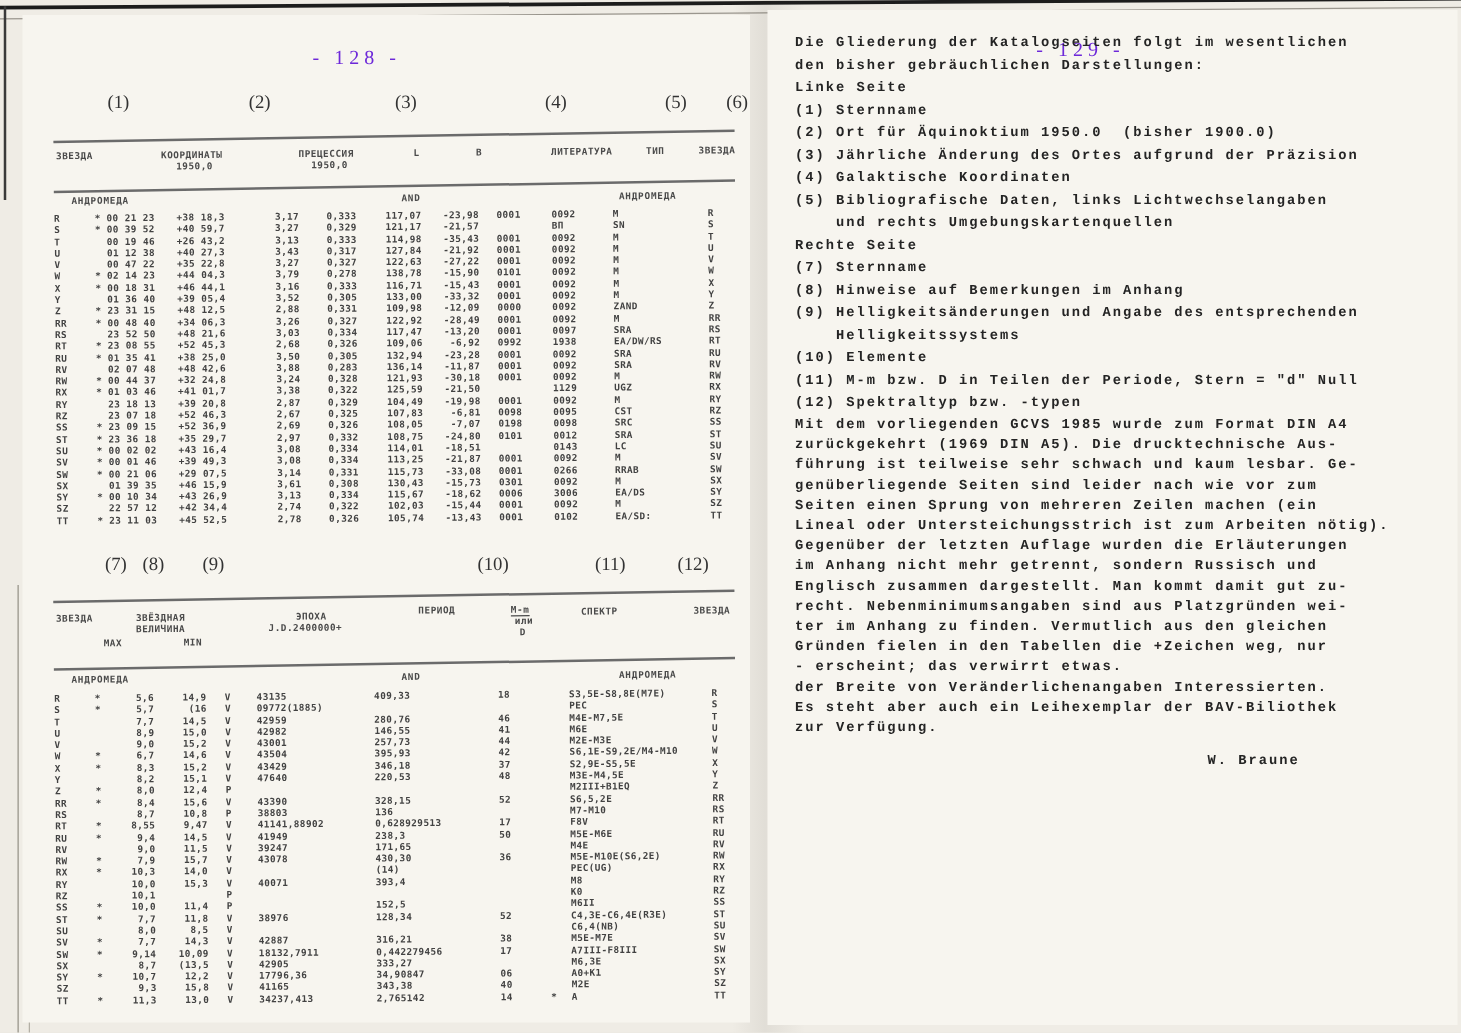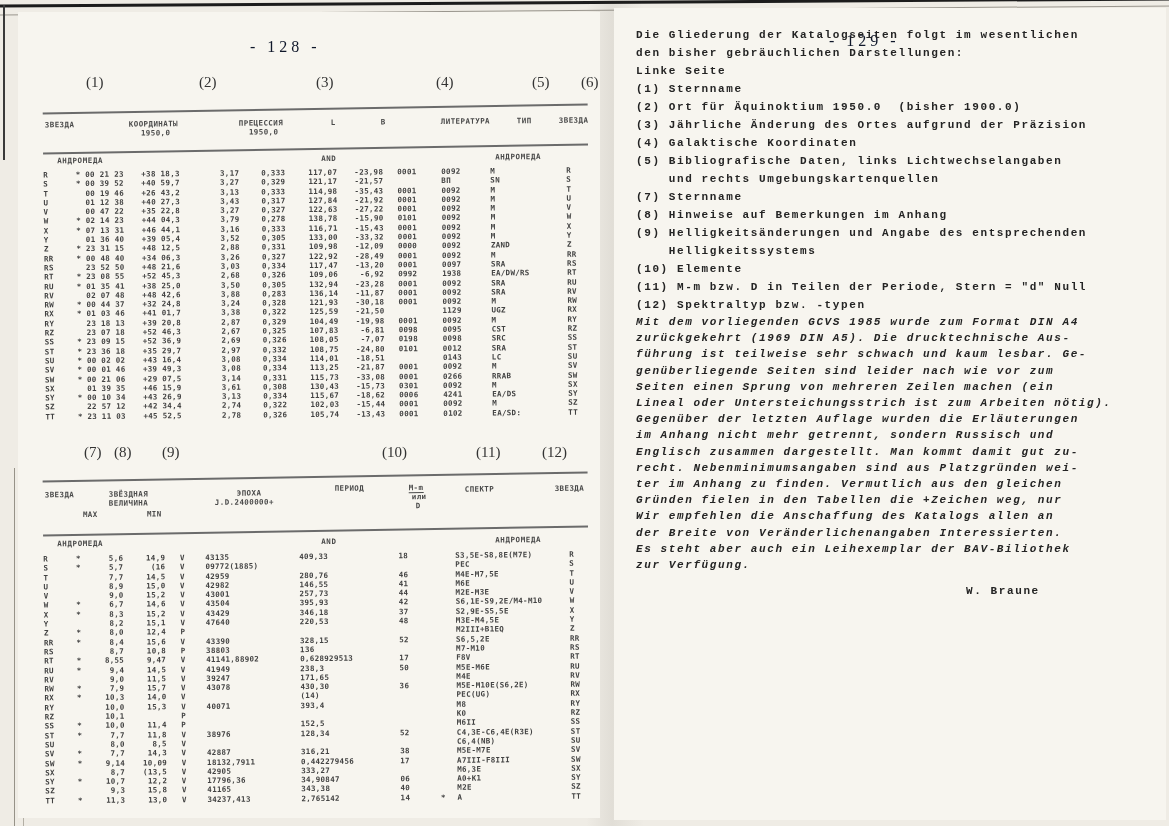--- a/index.html
+++ b/index.html
@@ -17,21 +17,21 @@
   .gutter{left:586px;top:0;width:58px;height:826px;
           background:linear-gradient(90deg,rgba(60,55,45,0) 0%,rgba(60,55,45,0.08) 45%,rgba(60,55,45,0.05) 65%,rgba(60,55,45,0) 100%);}
   .smudge{position:absolute;background:rgba(110,105,95,0.10);filter:blur(3px);border-radius:4px;}
 
   
   .page{position:absolute;background:#f7f5ef;}
   #page-left{left:18px;top:12px;width:582px;height:806px;}
   #page-right{left:614px;top:8px;width:552px;height:812px;}
 
   .pagenum{font-family:"Liberation Serif", serif;font-size:16px;letter-spacing:4px;
-           color:#0f172a;position:absolute;}
+           color:#6d28d9;position:absolute;}
 
   
   .cat{position:absolute;left:26px;width:548px;font-family:"DejaVu Sans Mono", monospace;
        font-weight:700;color:#424242;transform:rotate(-0.5deg);}
   .labels{position:absolute;left:26px;width:548px;height:22px;font-family:"Liberation Serif", serif;
           font-size:15px;color:#333;}
   .labels span{position:absolute;top:0;}
   .rule{position:absolute;left:0;width:545px;height:2px;background:#6b6b6b;transform:rotate(-0.45deg);}
   .thead{position:absolute;left:0;width:545px;font-size:7.5px;letter-spacing:0.4px;color:#4a4a4a;}
   .thead span{position:absolute;white-space:pre;}
@@ -49,21 +49,21 @@
   .t2-row .c4{text-align:center;} .t2-row .c5{padding-left:6px;} .t2-row .c6{padding-left:10px;}
   .t2-row .c7{text-align:center;} .t2-row .c8{text-align:center;}
   .t2-row .c9{padding-left:4px;} .t2-row .c10{padding-left:8px;}
   .mm-underline{border-bottom:1px solid #4a4a4a;}
 
   
   .rp{position:absolute;left:22px;top:18px;width:520px;color:#242424;
       font-family:"Liberation Mono", monospace;font-weight:700;font-size:11px;
       letter-spacing:1.6px;}
   .tline{white-space:pre;line-height:18px;}
-  .p2 .tline,.p3 .tline{line-height:16.2px;font-style:italic;}
+  .p2 .tline,.p3 .tline{line-height:16.2px;}
   .rp .block{margin:0;}
   .rp-pagenum{position:absolute;left:215px;top:24px;}
   .mt-intro{margin-top:46px;}
   .mt-title{margin-top:15px;}
   .mt-list{margin-top:13px;}
   .mt-title2{margin-top:24px;}
   .mt-p2{margin-top:17px;}
   .mt-p3{margin-top:13px;}
   .sig{margin-top:9px;padding-left:330px;white-space:pre;line-height:18px;}
 </style>
@@ -116,39 +116,39 @@
         <span style="left:278px">AND</span>
         <span style="left:452px">АНДРОМЕДА</span>
       </div>
       <div class="rows" style="top:68px">
           <div class="t1-row"><span class="c0">R</span><span class="c1">*</span><span class="c2">00 21 23</span><span class="c3">+38 18,3</span><span class="c4">3,17</span><span class="c5">0,333</span><span class="c6">117,07</span><span class="c7">-23,98</span><span class="c8">0001</span><span class="c9">0092</span><span class="c10">M</span><span class="c11">R</span></div>
           <div class="t1-row"><span class="c0">S</span><span class="c1">*</span><span class="c2">00 39 52</span><span class="c3">+40 59,7</span><span class="c4">3,27</span><span class="c5">0,329</span><span class="c6">121,17</span><span class="c7">-21,57</span><span class="c8"></span><span class="c9">ВП</span><span class="c10">SN</span><span class="c11">S</span></div>
           <div class="t1-row"><span class="c0">T</span><span class="c1"></span><span class="c2">00 19 46</span><span class="c3">+26 43,2</span><span class="c4">3,13</span><span class="c5">0,333</span><span class="c6">114,98</span><span class="c7">-35,43</span><span class="c8">0001</span><span class="c9">0092</span><span class="c10">M</span><span class="c11">T</span></div>
           <div class="t1-row"><span class="c0">U</span><span class="c1"></span><span class="c2">01 12 38</span><span class="c3">+40 27,3</span><span class="c4">3,43</span><span class="c5">0,317</span><span class="c6">127,84</span><span class="c7">-21,92</span><span class="c8">0001</span><span class="c9">0092</span><span class="c10">M</span><span class="c11">U</span></div>
           <div class="t1-row"><span class="c0">V</span><span class="c1"></span><span class="c2">00 47 22</span><span class="c3">+35 22,8</span><span class="c4">3,27</span><span class="c5">0,327</span><span class="c6">122,63</span><span class="c7">-27,22</span><span class="c8">0001</span><span class="c9">0092</span><span class="c10">M</span><span class="c11">V</span></div>
           <div class="t1-row"><span class="c0">W</span><span class="c1">*</span><span class="c2">02 14 23</span><span class="c3">+44 04,3</span><span class="c4">3,79</span><span class="c5">0,278</span><span class="c6">138,78</span><span class="c7">-15,90</span><span class="c8">0101</span><span class="c9">0092</span><span class="c10">M</span><span class="c11">W</span></div>
-          <div class="t1-row"><span class="c0">X</span><span class="c1">*</span><span class="c2">07 13 31</span><span class="c3">+46 44,1</span><span class="c4">3,16</span><span class="c5">0,333</span><span class="c6">116,71</span><span class="c7">-15,43</span><span class="c8">0001</span><span class="c9">0092</span><span class="c10">M</span><span class="c11">X</span></div>
+          <div class="t1-row"><span class="c0">X</span><span class="c1">*</span><span class="c2">00 18 31</span><span class="c3">+46 44,1</span><span class="c4">3,16</span><span class="c5">0,333</span><span class="c6">116,71</span><span class="c7">-15,43</span><span class="c8">0001</span><span class="c9">0092</span><span class="c10">M</span><span class="c11">X</span></div>
           <div class="t1-row"><span class="c0">Y</span><span class="c1"></span><span class="c2">01 36 40</span><span class="c3">+39 05,4</span><span class="c4">3,52</span><span class="c5">0,305</span><span class="c6">133,00</span><span class="c7">-33,32</span><span class="c8">0001</span><span class="c9">0092</span><span class="c10">M</span><span class="c11">Y</span></div>
           <div class="t1-row"><span class="c0">Z</span><span class="c1">*</span><span class="c2">23 31 15</span><span class="c3">+48 12,5</span><span class="c4">2,88</span><span class="c5">0,331</span><span class="c6">109,98</span><span class="c7">-12,09</span><span class="c8">0000</span><span class="c9">0092</span><span class="c10">ZAND</span><span class="c11">Z</span></div>
           <div class="t1-row"><span class="c0">RR</span><span class="c1">*</span><span class="c2">00 48 40</span><span class="c3">+34 06,3</span><span class="c4">3,26</span><span class="c5">0,327</span><span class="c6">122,92</span><span class="c7">-28,49</span><span class="c8">0001</span><span class="c9">0092</span><span class="c10">M</span><span class="c11">RR</span></div>
           <div class="t1-row"><span class="c0">RS</span><span class="c1"></span><span class="c2">23 52 50</span><span class="c3">+48 21,6</span><span class="c4">3,03</span><span class="c5">0,334</span><span class="c6">117,47</span><span class="c7">-13,20</span><span class="c8">0001</span><span class="c9">0097</span><span class="c10">SRA</span><span class="c11">RS</span></div>
           <div class="t1-row"><span class="c0">RT</span><span class="c1">*</span><span class="c2">23 08 55</span><span class="c3">+52 45,3</span><span class="c4">2,68</span><span class="c5">0,326</span><span class="c6">109,06</span><span class="c7">-6,92</span><span class="c8">0992</span><span class="c9">1938</span><span class="c10">EA/DW/RS</span><span class="c11">RT</span></div>
           <div class="t1-row"><span class="c0">RU</span><span class="c1">*</span><span class="c2">01 35 41</span><span class="c3">+38 25,0</span><span class="c4">3,50</span><span class="c5">0,305</span><span class="c6">132,94</span><span class="c7">-23,28</span><span class="c8">0001</span><span class="c9">0092</span><span class="c10">SRA</span><span class="c11">RU</span></div>
           <div class="t1-row"><span class="c0">RV</span><span class="c1"></span><span class="c2">02 07 48</span><span class="c3">+48 42,6</span><span class="c4">3,88</span><span class="c5">0,283</span><span class="c6">136,14</span><span class="c7">-11,87</span><span class="c8">0001</span><span class="c9">0092</span><span class="c10">SRA</span><span class="c11">RV</span></div>
           <div class="t1-row"><span class="c0">RW</span><span class="c1">*</span><span class="c2">00 44 37</span><span class="c3">+32 24,8</span><span class="c4">3,24</span><span class="c5">0,328</span><span class="c6">121,93</span><span class="c7">-30,18</span><span class="c8">0001</span><span class="c9">0092</span><span class="c10">M</span><span class="c11">RW</span></div>
           <div class="t1-row"><span class="c0">RX</span><span class="c1">*</span><span class="c2">01 03 46</span><span class="c3">+41 01,7</span><span class="c4">3,38</span><span class="c5">0,322</span><span class="c6">125,59</span><span class="c7">-21,50</span><span class="c8"></span><span class="c9">1129</span><span class="c10">UGZ</span><span class="c11">RX</span></div>
           <div class="t1-row"><span class="c0">RY</span><span class="c1"></span><span class="c2">23 18 13</span><span class="c3">+39 20,8</span><span class="c4">2,87</span><span class="c5">0,329</span><span class="c6">104,49</span><span class="c7">-19,98</span><span class="c8">0001</span><span class="c9">0092</span><span class="c10">M</span><span class="c11">RY</span></div>
           <div class="t1-row"><span class="c0">RZ</span><span class="c1"></span><span class="c2">23 07 18</span><span class="c3">+52 46,3</span><span class="c4">2,67</span><span class="c5">0,325</span><span class="c6">107,83</span><span class="c7">-6,81</span><span class="c8">0098</span><span class="c9">0095</span><span class="c10">CST</span><span class="c11">RZ</span></div>
           <div class="t1-row"><span class="c0">SS</span><span class="c1">*</span><span class="c2">23 09 15</span><span class="c3">+52 36,9</span><span class="c4">2,69</span><span class="c5">0,326</span><span class="c6">108,05</span><span class="c7">-7,07</span><span class="c8">0198</span><span class="c9">0098</span><span class="c10">SRC</span><span class="c11">SS</span></div>
           <div class="t1-row"><span class="c0">ST</span><span class="c1">*</span><span class="c2">23 36 18</span><span class="c3">+35 29,7</span><span class="c4">2,97</span><span class="c5">0,332</span><span class="c6">108,75</span><span class="c7">-24,80</span><span class="c8">0101</span><span class="c9">0012</span><span class="c10">SRA</span><span class="c11">ST</span></div>
           <div class="t1-row"><span class="c0">SU</span><span class="c1">*</span><span class="c2">00 02 02</span><span class="c3">+43 16,4</span><span class="c4">3,08</span><span class="c5">0,334</span><span class="c6">114,01</span><span class="c7">-18,51</span><span class="c8"></span><span class="c9">0143</span><span class="c10">LC</span><span class="c11">SU</span></div>
           <div class="t1-row"><span class="c0">SV</span><span class="c1">*</span><span class="c2">00 01 46</span><span class="c3">+39 49,3</span><span class="c4">3,08</span><span class="c5">0,334</span><span class="c6">113,25</span><span class="c7">-21,87</span><span class="c8">0001</span><span class="c9">0092</span><span class="c10">M</span><span class="c11">SV</span></div>
           <div class="t1-row"><span class="c0">SW</span><span class="c1">*</span><span class="c2">00 21 06</span><span class="c3">+29 07,5</span><span class="c4">3,14</span><span class="c5">0,331</span><span class="c6">115,73</span><span class="c7">-33,08</span><span class="c8">0001</span><span class="c9">0266</span><span class="c10">RRAB</span><span class="c11">SW</span></div>
           <div class="t1-row"><span class="c0">SX</span><span class="c1"></span><span class="c2">01 39 35</span><span class="c3">+46 15,9</span><span class="c4">3,61</span><span class="c5">0,308</span><span class="c6">130,43</span><span class="c7">-15,73</span><span class="c8">0301</span><span class="c9">0092</span><span class="c10">M</span><span class="c11">SX</span></div>
-          <div class="t1-row"><span class="c0">SY</span><span class="c1">*</span><span class="c2">00 10 34</span><span class="c3">+43 26,9</span><span class="c4">3,13</span><span class="c5">0,334</span><span class="c6">115,67</span><span class="c7">-18,62</span><span class="c8">0006</span><span class="c9">4241</span><span class="c10">EA/DS</span><span class="c11">SY</span></div>
+          <div class="t1-row"><span class="c0">SY</span><span class="c1">*</span><span class="c2">00 10 34</span><span class="c3">+43 26,9</span><span class="c4">3,13</span><span class="c5">0,334</span><span class="c6">115,67</span><span class="c7">-18,62</span><span class="c8">0006</span><span class="c9">3006</span><span class="c10">EA/DS</span><span class="c11">SY</span></div>
           <div class="t1-row"><span class="c0">SZ</span><span class="c1"></span><span class="c2">22 57 12</span><span class="c3">+42 34,4</span><span class="c4">2,74</span><span class="c5">0,322</span><span class="c6">102,03</span><span class="c7">-15,44</span><span class="c8">0001</span><span class="c9">0092</span><span class="c10">M</span><span class="c11">SZ</span></div>
           <div class="t1-row"><span class="c0">TT</span><span class="c1">*</span><span class="c2">23 11 03</span><span class="c3">+45 52,5</span><span class="c4">2,78</span><span class="c5">0,326</span><span class="c6">105,74</span><span class="c7">-13,43</span><span class="c8">0001</span><span class="c9">0102</span><span class="c10">EA/SD:</span><span class="c11">TT</span></div>
         </div>
     </div>
 
     <div class="labels" style="top:432px">
       <span style="left:40px">(7)</span>
       <span style="left:70px">(8)</span>
       <span style="left:118px">(9)</span>
       <span style="left:338px">(10)</span>
@@ -223,20 +223,21 @@
       <div class="block mt-title tline">Linke Seite</div>
       <div class="block mt-list">
           <div class="tline">(1) Sternname</div>
           <div class="tline">(2) Ort für Äquinoktium 1950.0  (bisher 1900.0)</div>
           <div class="tline">(3) Jährliche Änderung des Ortes aufgrund der Präzision</div>
           <div class="tline">(4) Galaktische Koordinaten</div>
           <div class="tline">(5) Bibliografische Daten, links Lichtwechselangaben</div>
           <div class="tline">    und rechts Umgebungskartenquellen</div>
         </div>
 
+      <div class="block mt-title2 tline">Rechte Seite</div>
       <div class="block mt-list">
           <div class="tline">(7) Sternname</div>
           <div class="tline">(8) Hinweise auf Bemerkungen im Anhang</div>
           <div class="tline">(9) Helligkeitsänderungen und Angabe des entsprechenden</div>
           <div class="tline">    Helligkeitssystems</div>
           <div class="tline">(10) Elemente</div>
           <div class="tline">(11) M-m bzw. D in Teilen der Periode, Stern = "d" Null</div>
           <div class="tline">(12) Spektraltyp bzw. -typen</div>
         </div>
 
@@ -246,24 +247,24 @@
           <div class="tline">führung ist teilweise sehr schwach und kaum lesbar. Ge-</div>
           <div class="tline">genüberliegende Seiten sind leider nach wie vor zum</div>
           <div class="tline">Seiten einen Sprung von mehreren Zeilen machen (ein</div>
           <div class="tline">Lineal oder Untersteichungsstrich ist zum Arbeiten nötig).</div>
           <div class="tline">Gegenüber der letzten Auflage wurden die Erläuterungen</div>
           <div class="tline">im Anhang nicht mehr getrennt, sondern Russisch und</div>
           <div class="tline">Englisch zusammen dargestellt. Man kommt damit gut zu-</div>
           <div class="tline">recht. Nebenminimumsangaben sind aus Platzgründen wei-</div>
           <div class="tline">ter im Anhang zu finden. Vermutlich aus den gleichen</div>
           <div class="tline">Gründen fielen in den Tabellen die +Zeichen weg, nur</div>
+          <div class="tline">- erscheint; das verwirrt etwas.</div>
         </div>
 
       <div class="block mt-p3 p3">
-          <div class="tline">Wir empfehlen die Anschaffung des Katalogs allen an</div>
           <div class="tline">der Breite von Veränderlichenangaben Interessierten.</div>
           <div class="tline">Es steht aber auch ein Leihexemplar der BAV-Biliothek</div>
           <div class="tline">zur Verfügung.</div>
         </div>
 
       <div class="sig">W. Braune</div>
     </div>
   </div>
 </div>
 

